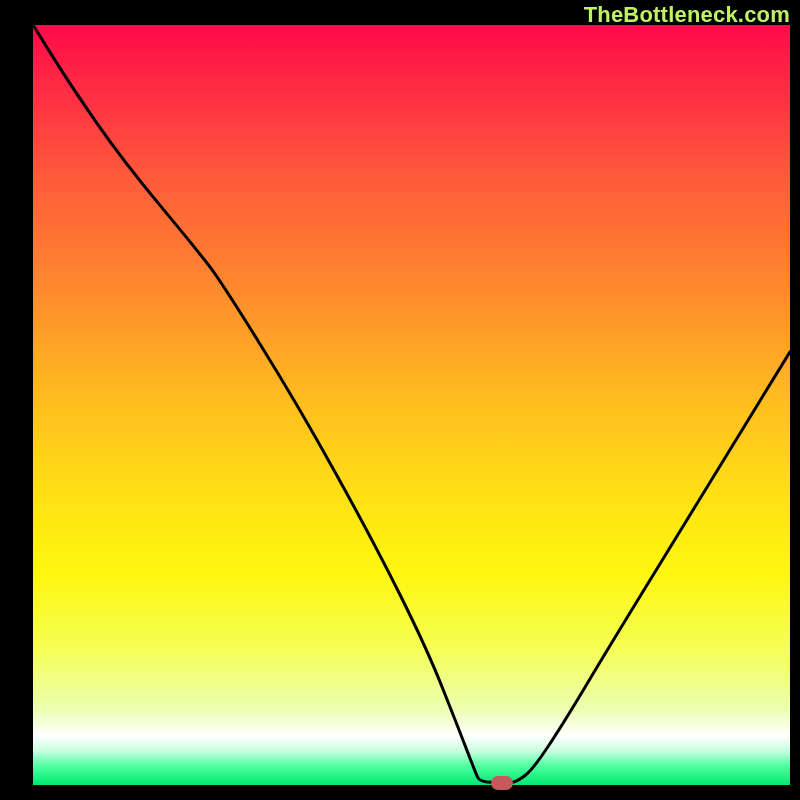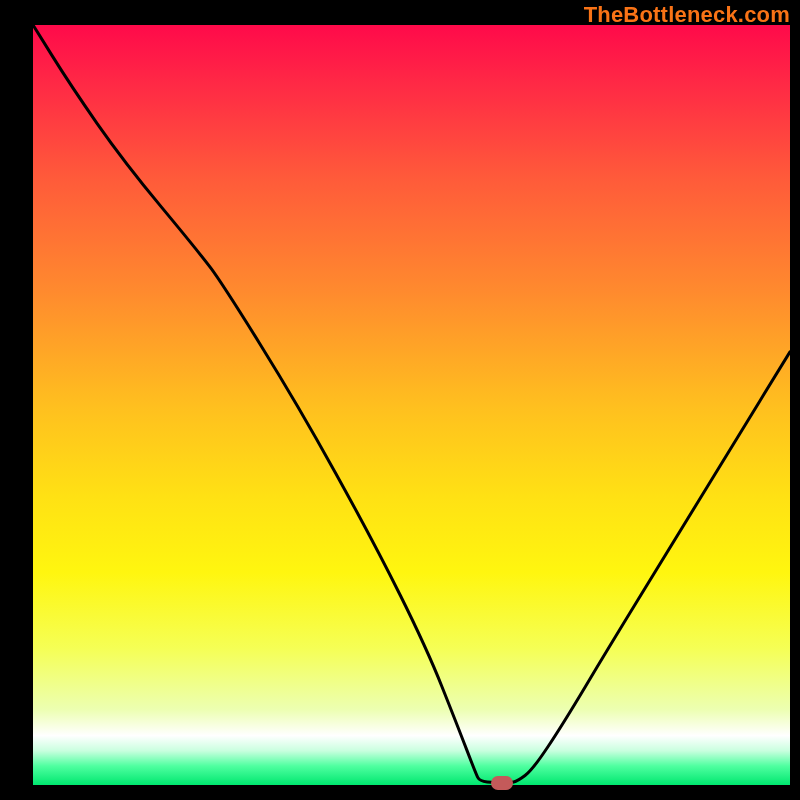--- a/index.html
+++ b/index.html
@@ -10,21 +10,21 @@
     height: 800px;
     background: #000;
   }
   .watermark {
     position: absolute;
     top: 2px;
     right: 10px;
     font-family: Arial, Helvetica, sans-serif;
     font-size: 22px;
     font-weight: 600;
-    color: #f97316;
+    color: #bef264;
     letter-spacing: 0.2px;
     z-index: 5;
   }
   .plot {
     position: absolute;
     left: 33px;
     top: 25px;
     width: 757px;
     height: 760px;
   }

